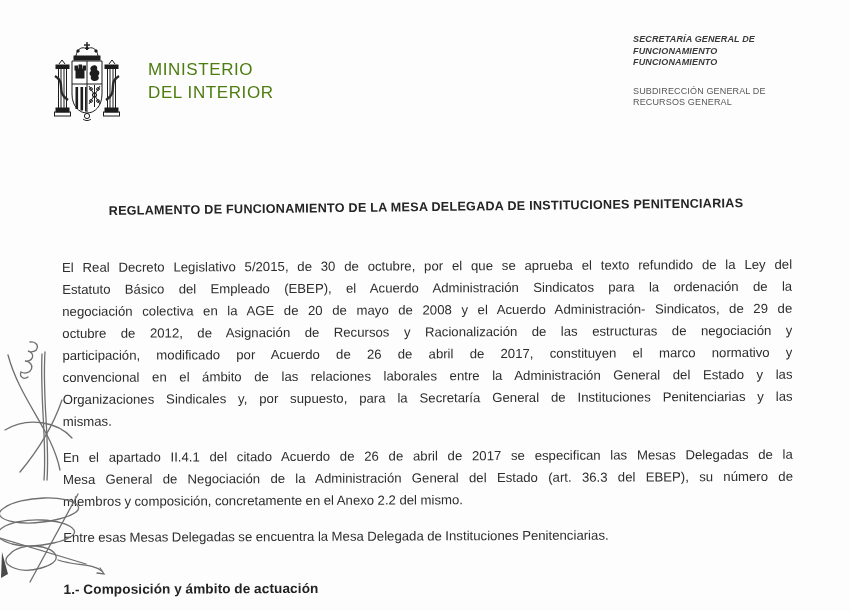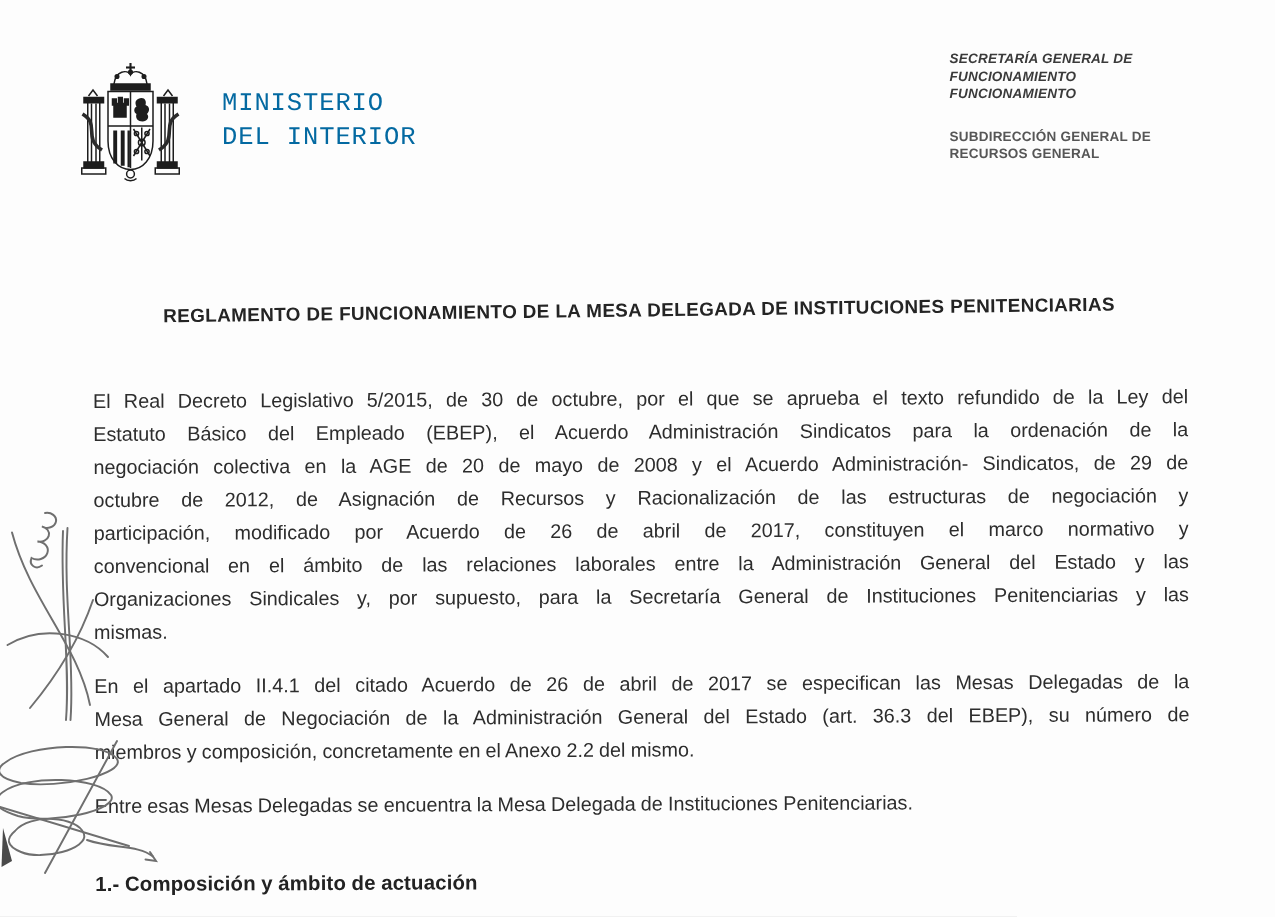--- a/index.html
+++ b/index.html
@@ -5,27 +5,26 @@
   html,body { margin:0; padding:0; background:#e8e8e8; }
   .page {
     position:relative; width:850px; height:611px; margin:0 auto;
     background:#fdfdfd; overflow:hidden;
     font-family:"Liberation Sans", sans-serif; color:#2b2b2b;
   }
   
   .emblem { position:absolute; left:52px; top:40px; }
   .ministry {
     position:absolute; left:148px; top:58px;
-    font-size:17px; line-height:23px; letter-spacing:0.6px; color:#0369a1;
+    font-size:17px; line-height:23px; letter-spacing:0.6px; color:#4d7c0f;
     white-space:pre-line;
-    font-family:Liberation Mono, monospace;
   }
   .org { position:absolute; left:633px; top:34px; width:185px; font-size:9px; line-height:11.5px; letter-spacing:0.15px; }
   .org .b { font-weight:bold; color:#3a3a3a;font-style:italic; }
-  .org .r { margin-top:17px; font-weight:bold; color:#565656; }
+  .org .r { margin-top:17px; font-weight:normal; color:#565656; }
   
   .title {
     position:absolute; left:60px; right:58px; top:200px; text-align:center;
     font-weight:bold; font-size:12.6px; letter-spacing:0.25px; color:#242424;
     transform:rotate(-0.7deg);
   }
   
   .body {
     position:absolute; left:62px; top:257px; width:730px;
     font-size:13.2px; line-height:22px; color:#2d2d2d;

